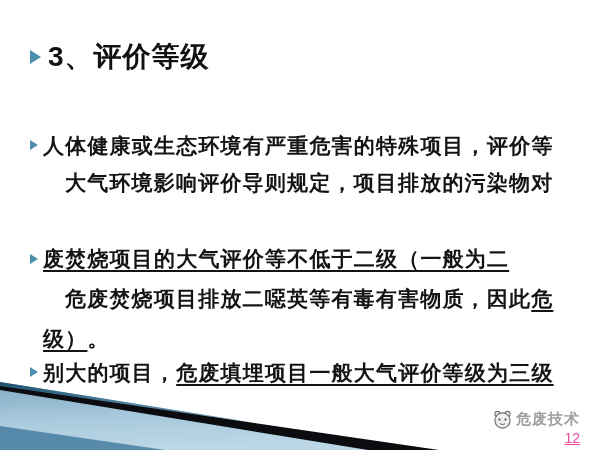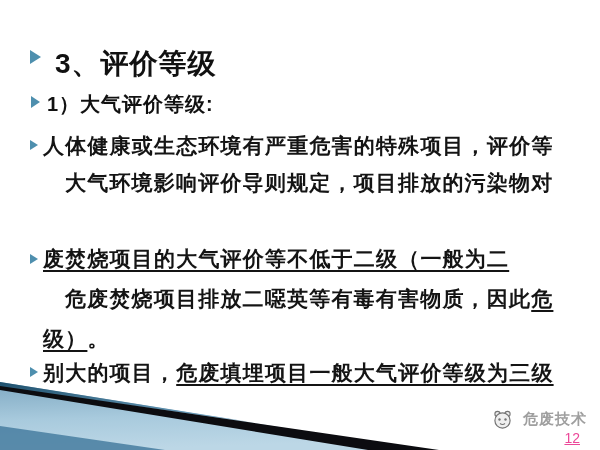--- a/index.html
+++ b/index.html
@@ -8,39 +8,39 @@
     font-family:"Liberation Sans",sans-serif;
   }
   
   .tri{width:0;height:0;border-style:solid;display:inline-block;flex:0 0 auto;}
   .tri-lg{border-width:7px 0 7px 11px;border-color:transparent transparent transparent var(--bullet,#4E8FAE);}
   .tri-md{border-width:6px 0 6px 9px;border-color:transparent transparent transparent var(--bullet,#4E8FAE);}
   .tri-sm{border-width:5px 0 5px 8px;border-color:transparent transparent transparent var(--bullet,#4E8FAE);}
   
   .title-row{position:absolute;left:30px;top:42px;display:flex;align-items:flex-start;gap:7px;z-index:2;}
   .title-row .tri-lg{margin-top:8px;}
-  .slide-title{margin:7px;font-size:28px;line-height:30px;font-weight:700;color:#111;letter-spacing:1px;}
+  .slide-title{margin:0;font-size:28px;line-height:30px;font-weight:700;color:#111;letter-spacing:1px;}
   .subtitle-row{position:absolute;left:31px;top:92px;display:flex;align-items:flex-start;gap:7px;z-index:2;}
   .subtitle-row .tri-md{margin-top:4px;}
   .slide-subtitle{margin:0;font-size:20px;line-height:24px;font-weight:700;color:#111;letter-spacing:1px;}
   
   .para{position:absolute;left:43px;width:532px;font-size:21px;font-weight:700;
         line-height:37px;letter-spacing:1.2px;color:#141414;z-index:2;}
   .para .tri-sm{position:absolute;left:-13px;top:13px;}
   .para.p0{top:127px;}
   .para.p1{top:239px;line-height:40px;}
   .para.p1 .tri-sm{top:15px;}
   .para.p2{top:354px;}
   .line.first{text-indent:22px;}
   .u{text-decoration:underline;text-decoration-thickness:2px;text-underline-offset:4px;}
   
   .deco-back{position:absolute;left:0;bottom:0;z-index:1;display:block;}
   .deco-stripe{position:absolute;left:0;bottom:0;z-index:3;display:block;pointer-events:none;}
   
-  .watermark{position:absolute;left:492px;top:409px;display:flex;align-items:center;gap:10px;
+  .watermark{position:absolute;left:492px;top:409px;display:flex;align-items:center;gap:3px;
              z-index:4;opacity:.82;}
   .watermark-text{font-size:15px;font-weight:700;color:#8a8a8a;letter-spacing:1px;white-space:nowrap;}
   .page-number{position:absolute;right:20px;top:430px;font-size:14px;color:#ec4899;z-index:4;text-decoration:underline;}
 </style>
 </head>
 <body>
 
 <div class="slide">
 
   <svg class="deco-back" width="450" height="72" viewBox="0 0 450 72">
@@ -58,24 +58,20 @@
     <polygon points="0,4 422,72 0,72" fill="url(#gLight)"></polygon>
     <polygon points="0,48 165,72 0,72" fill="#4a80a2" opacity="0.88"></polygon>
     <polygon points="0,4 250,44 0,9.5" fill="url(#gDark)"></polygon>
   </svg>
 
   <div class="title-row">
     <span class="tri tri-lg"></span>
     <h1 class="slide-title">3、评价等级</h1>
   </div>
 
-  <div class="subtitle-row">
-    <span class="tri tri-md"></span>
-    <h2 class="slide-subtitle">1）大气评价等级:</h2>
-  </div>
 
   <div id="paragraphs">
       <div class="para p0">
         <span class="tri tri-sm"></span>
         <div class="line"><span>人体健康或生态环境有严重危害的特殊项目，评价等</span></div>
         <div class="line first"><span>大气环境影响评价导则规定，项目排放的污染物对</span></div>
       </div>
       <div class="para p1">
         <span class="tri tri-sm"></span>
         <div class="line"><span class="u">废焚烧项目的大气评价等不低于二级（一般为二</span></div>

